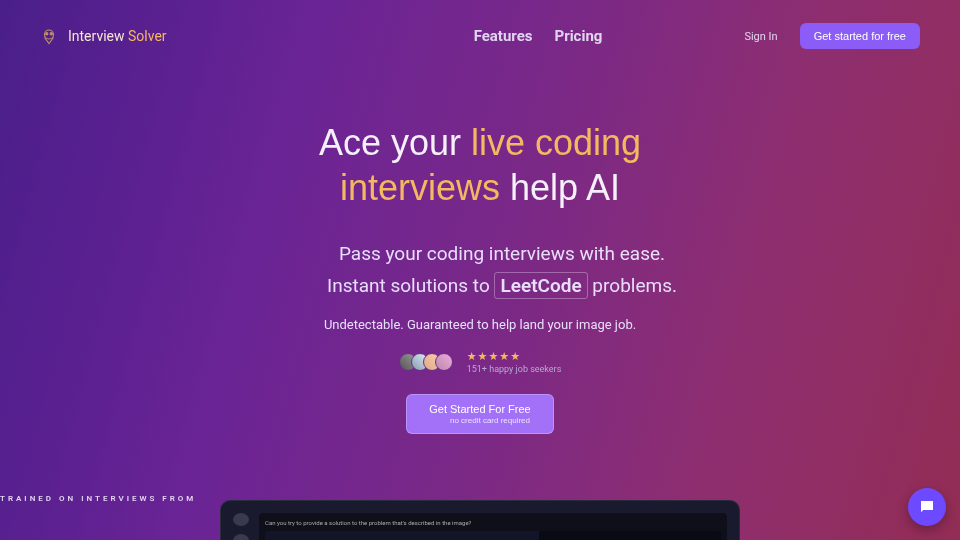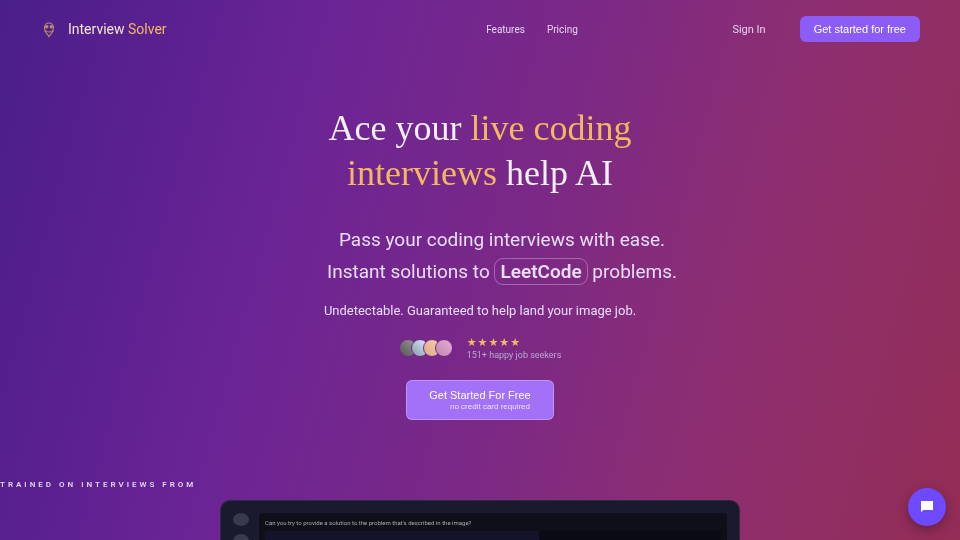--- a/index.html
+++ b/index.html
@@ -8,22 +8,22 @@
       width: 960px;
       height: 540px;
       background: linear-gradient(105deg, #4a1f8a 0%, #5a2090 15%, #6b2495 30%, #7c2985 55%, #8e2e70 75%, #932d55 100%);
       overflow: hidden;
       position: relative;
       color: white;
     }
     .header {
       display: flex;
       align-items: center;
-      padding: 16px 40px;
-      gap: 20px;
+      padding: 23px 40px;
+      gap: 8px;
     }
     .logo-wrap {
       display: flex;
       align-items: center;
       gap: 10px;
       margin-right: auto;
     }
     .logo-icon {
       width: 18px;
       height: 18px;
@@ -36,23 +36,24 @@
     .brand-accent {
       color: #f4b860;
     }
     .nav-links {
       display: flex;
       gap: 22px;
       margin-right: auto;
       margin-left: 165px;
     }
     .nav-link {
-      font-size: 10px;
+      font-size: 15px;
       color: #e0d5f0;
       cursor: pointer;
+      font-weight: bold;
     }
     .signin {
       font-size: 11px;
       color: #e0d5f0;
       margin-right: 14px;
       cursor: pointer;
     }
     .cta-header {
       background: #8b5cf6;
       color: white;
@@ -64,36 +65,36 @@
     }
     .hero {
       text-align: center;
       padding-top: 48px;
     }
     .hero-title {
       font-size: 36px;
       font-weight: 400;
       color: #f5f0fa;
       line-height: 1.25;
-      font-family: Liberation Serif, serif;
+      font-family: Liberation Sans, sans-serif;
     }
     .hero-title .accent {
       color: #f4b860;
     }
     .subtitle {
       margin-top: 28px;
       font-size: 19px;
       color: #e8defa;
       line-height: 1.7;
       margin-left: 44px;
     }
     .subtitle .leetcode {
       border: 1px solid rgba(255,255,255,0.3);
       padding: 1px 5px;
-      border-radius: 9px;
+      border-radius: 3px;
       font-weight: 600;
     }
     .tagline2 {
       margin-top: 14px;
       font-size: 13px;
       color: #e8defa;
     }
     .social-row {
       margin-top: 18px;
       display: flex;

